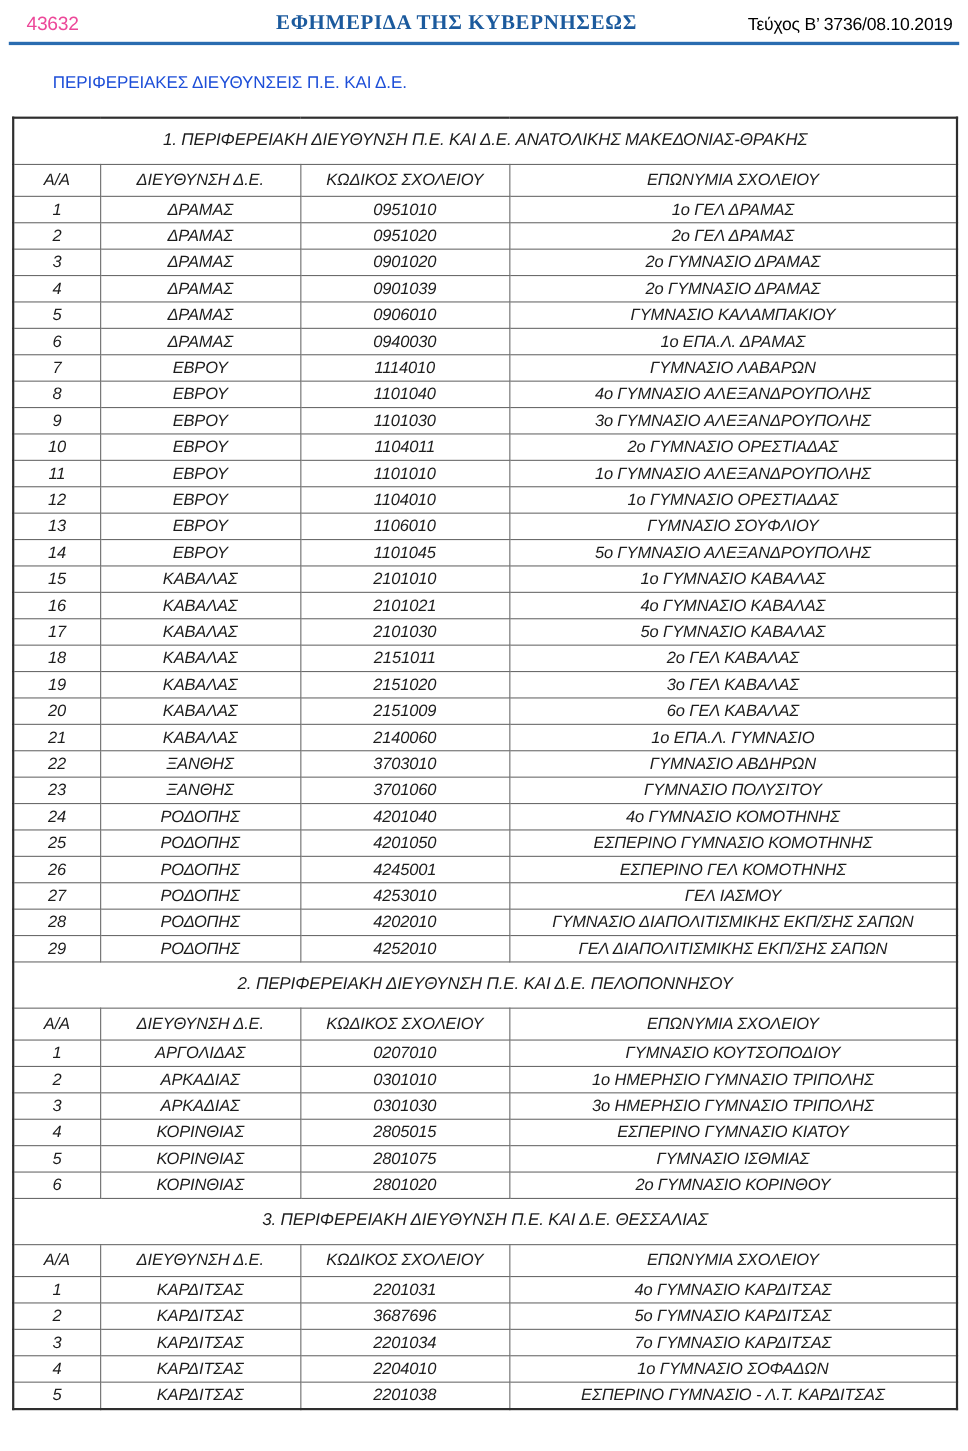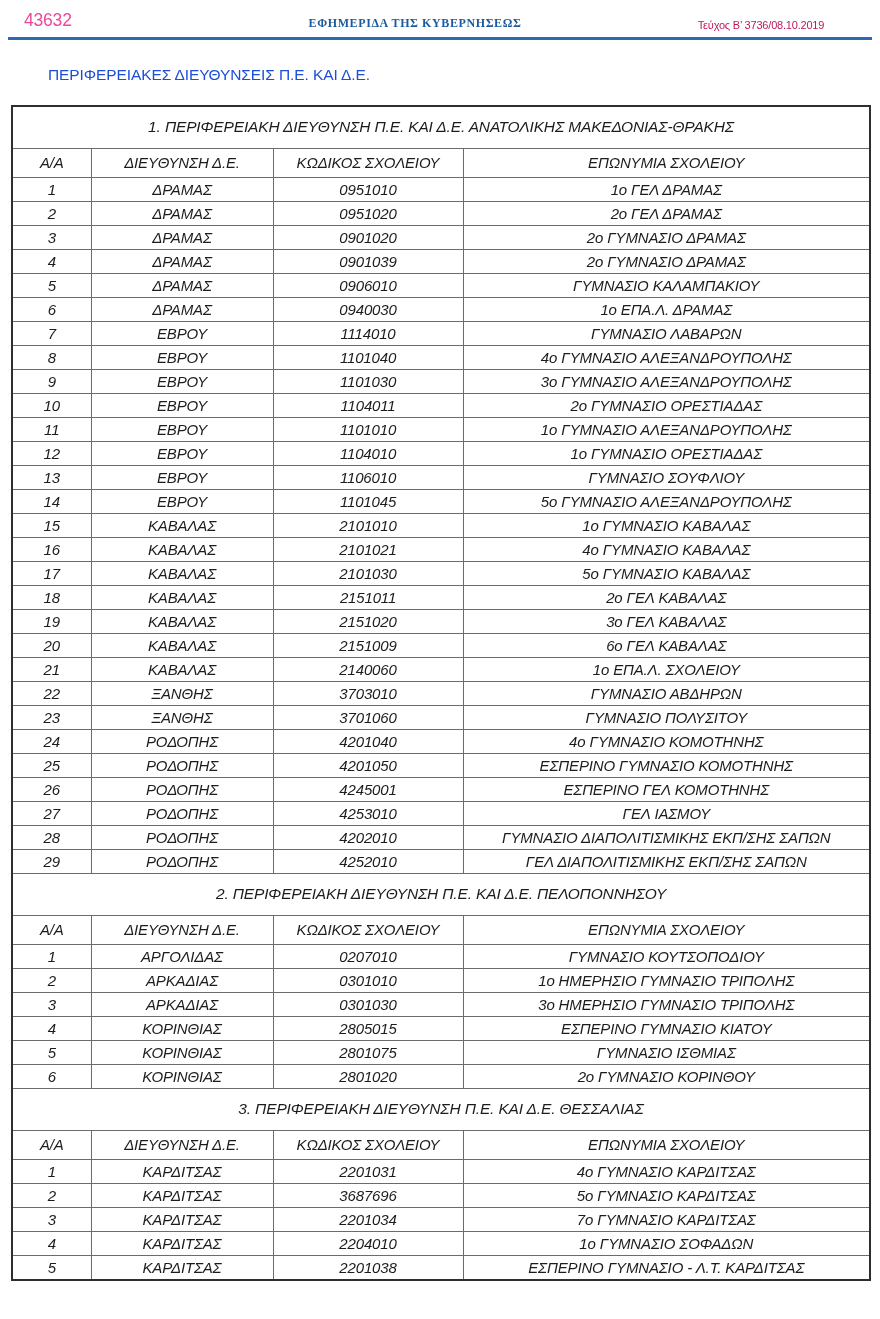--- a/index.html
+++ b/index.html
@@ -29,31 +29,31 @@
     letter-spacing: -0.2px;
     color: #ec4899;
     width: 150px;
     flex: 0 0 auto;
   }
   .runhead .masthead {
     flex: 1 1 auto;
     text-align: center;
     font-family: "Liberation Serif", serif;
     font-weight: bold;
-    font-size: 12px;
+    font-size: 19px;
     letter-spacing: 0.6px;
     color: var(--masthead-blue, #1b5a9d);
   }
   .runhead .issue {
     width: 210px;
     flex: 0 0 auto;
-    text-align: center;
-    font-size: 11px;
+    text-align: right;
+    font-size: 16px;
     letter-spacing: -0.2px;
-    color: #be185d;
+    color: #000000;
     white-space: nowrap;
   }
   
   .intro {
     margin: 26px 0 0 48px;
     font-size: 15.5px;
     letter-spacing: -0.1px;
     color: #1d4ed8;
   }
   
@@ -238,21 +238,21 @@
           <tr class="data-row">
             <td>20</td>
             <td>ΚΑΒΑΛΑΣ</td>
             <td>2151009</td>
             <td>6ο ΓΕΛ ΚΑΒΑΛΑΣ</td>
           </tr>
           <tr class="data-row">
             <td>21</td>
             <td>ΚΑΒΑΛΑΣ</td>
             <td>2140060</td>
-            <td>1ο ΕΠΑ.Λ. ΣΧΟΛΕΙΟΥ</td>
+            <td>1ο ΕΠΑ.Λ. ΓΥΜΝΑΣΙΟ</td>
           </tr>
           <tr class="data-row">
             <td>22</td>
             <td>ΞΑΝΘΗΣ</td>
             <td>3703010</td>
             <td>ΓΥΜΝΑΣΙΟ ΑΒΔΗΡΩΝ</td>
           </tr>
           <tr class="data-row">
             <td>23</td>
             <td>ΞΑΝΘΗΣ</td>

